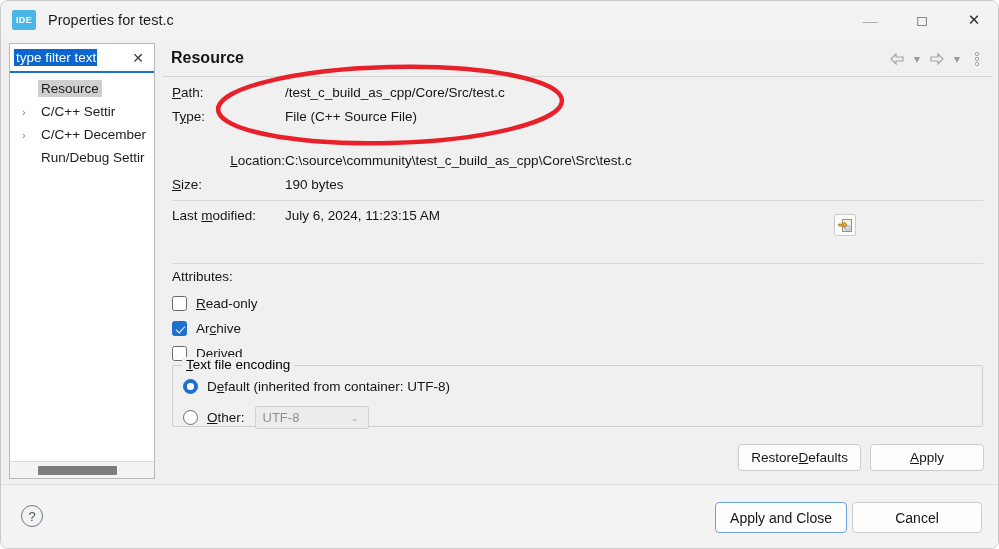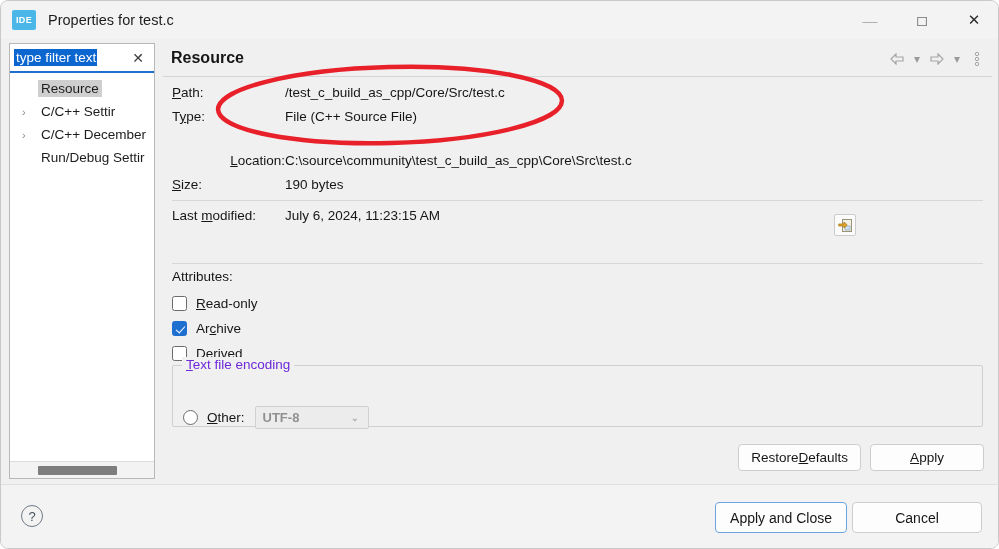--- a/index.html
+++ b/index.html
@@ -271,21 +271,21 @@
     width: 811px; height: 62px;
     border: 1px solid #cfcfcf;
     border-radius: 2px;
   }
   .group-legend {
     position: absolute;
     left: 9px; top: -9px;
     background: #f0f0f0;
     padding: 0 4px;
     font-size: 13.5px;
-    color: #6d28d9;
+    color: #000000;
   }
   .radio-row {
     display: flex;
     align-items: center;
     font-size: 13.5px;
     color: #161616;
     position: absolute;
     left: 10px;
   }
   .radio-row.r1 { top: 13px; }
@@ -313,21 +313,20 @@
   }
   .combo {
     margin-left: 10px;
     width: 114px; height: 23px;
     background: #ececec;
     border: 1px solid #d0d0d0;
     border-radius: 2px;
     display: flex;
     align-items: center;
     position: relative;
-    font-weight: bold;
   }
   .combo-val {
     margin-left: 7px;
     font-size: 13px;
     color: #909090;
   }
   .combo-arrow {
     position: absolute;
     right: 9px;
     font-size: 9px;
@@ -526,20 +525,24 @@
 
         <label class="cb-row">
           <span class="cb"></span>
           <span>Deri<span class="u">v</span>ed</span>
         </label>
       </div>
 
       <div class="group">
         <span class="group-legend"><span class="u">T</span>ext file encoding</span>
 
+        <label class="radio-row r1">
+          <span class="rb checked"></span>
+          <span>D<span class="u">e</span>fault (inherited from container: UTF-8)</span>
+        </label>
 
         <div class="radio-row r2">
           <span class="rb"></span>
           <span><span class="u">O</span>ther:</span>
           <span class="combo">
             <span class="combo-val">UTF-8</span>
             <span class="combo-arrow">⌄</span>
           </span>
         </div>
       </div>

